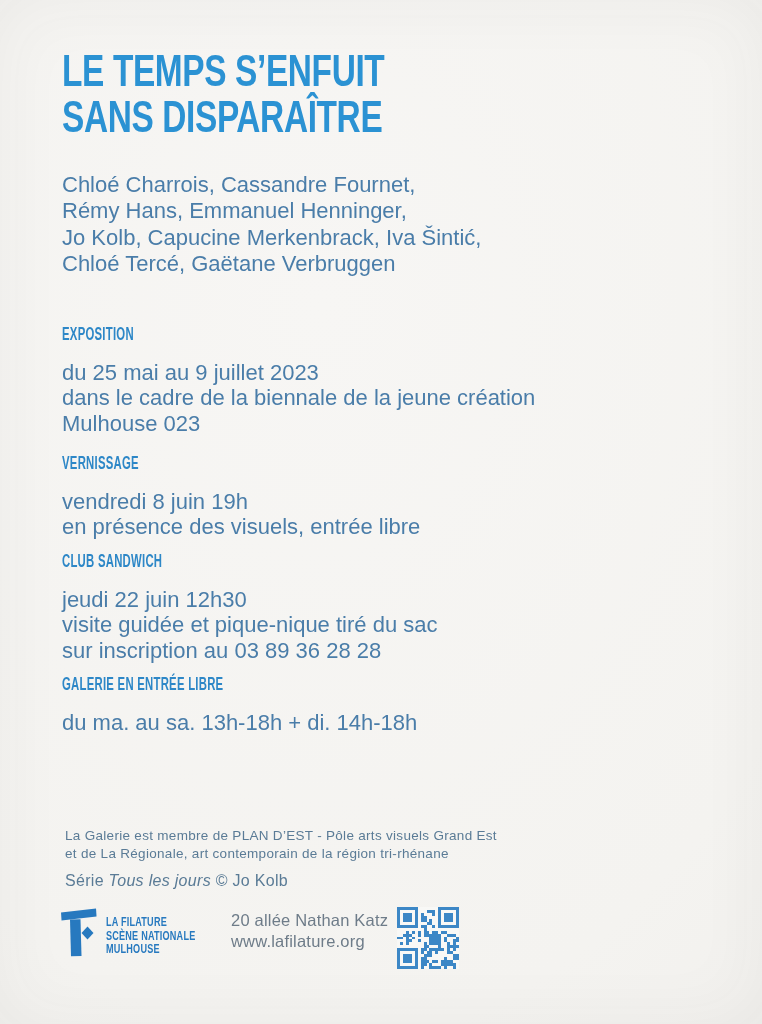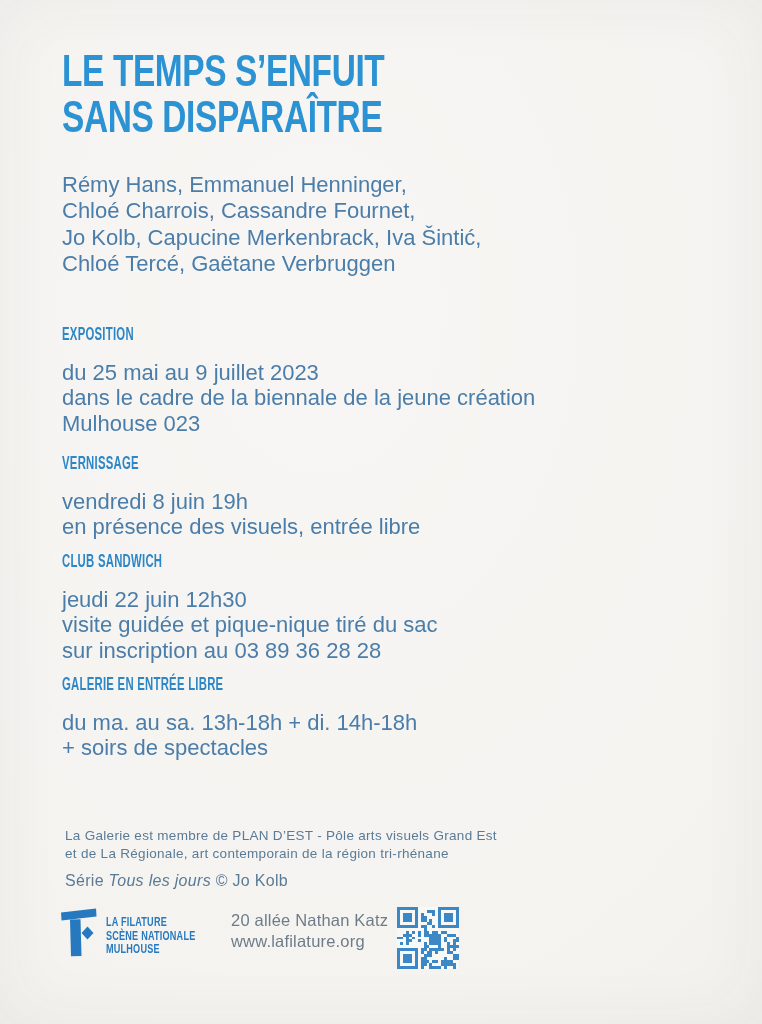--- a/index.html
+++ b/index.html
@@ -75,22 +75,22 @@
 <body>
 
 <div id="poster">
 
   <div class="abs title">
     <div>LE TEMPS S’ENFUIT</div>
     <div>SANS DISPARAÎTRE</div>
   </div>
 
   <div class="abs artists">
+    <div>Chloé Charrois, Cassandre Fournet,</div>
     <div>Rémy Hans, Emmanuel Henninger,</div>
-    <div>Chloé Charrois, Cassandre Fournet,</div>
     <div>Jo Kolb, Capucine Merkenbrack, Iva Šintić,</div>
     <div>Chloé Tercé, Gaëtane Verbruggen</div>
   </div>
 
   <div class="abs section sec-exposition">
     <span class="head">EXPOSITION</span>
     <div class="body">
       <div>du 25 mai au 9 juillet 2023</div>
       <div>dans le cadre de la biennale de la jeune création</div>
       <div>Mulhouse 023</div>
@@ -111,21 +111,20 @@
       <div>jeudi 22 juin 12h30</div>
       <div>visite guidée et pique-nique tiré du sac</div>
       <div>sur inscription au 03 89 36 28 28</div>
     </div>
   </div>
 
   <div class="abs section sec-galerie">
     <span class="head">GALERIE EN ENTRÉE LIBRE</span>
     <div class="body">
       <div>du ma. au sa. 13h-18h + di. 14h-18h</div>
-      <div>+ soirs de spectacles</div>
     </div>
   </div>
 
   <div class="abs membership">
     <div>La Galerie est membre de PLAN D’EST - Pôle arts visuels Grand Est</div>
     <div>et de La Régionale, art contemporain de la région tri-rhénane</div>
   </div>
 
   <div class="abs serie">
     <span>Série </span><span class="it">Tous les jours</span><span> © Jo Kolb</span>

